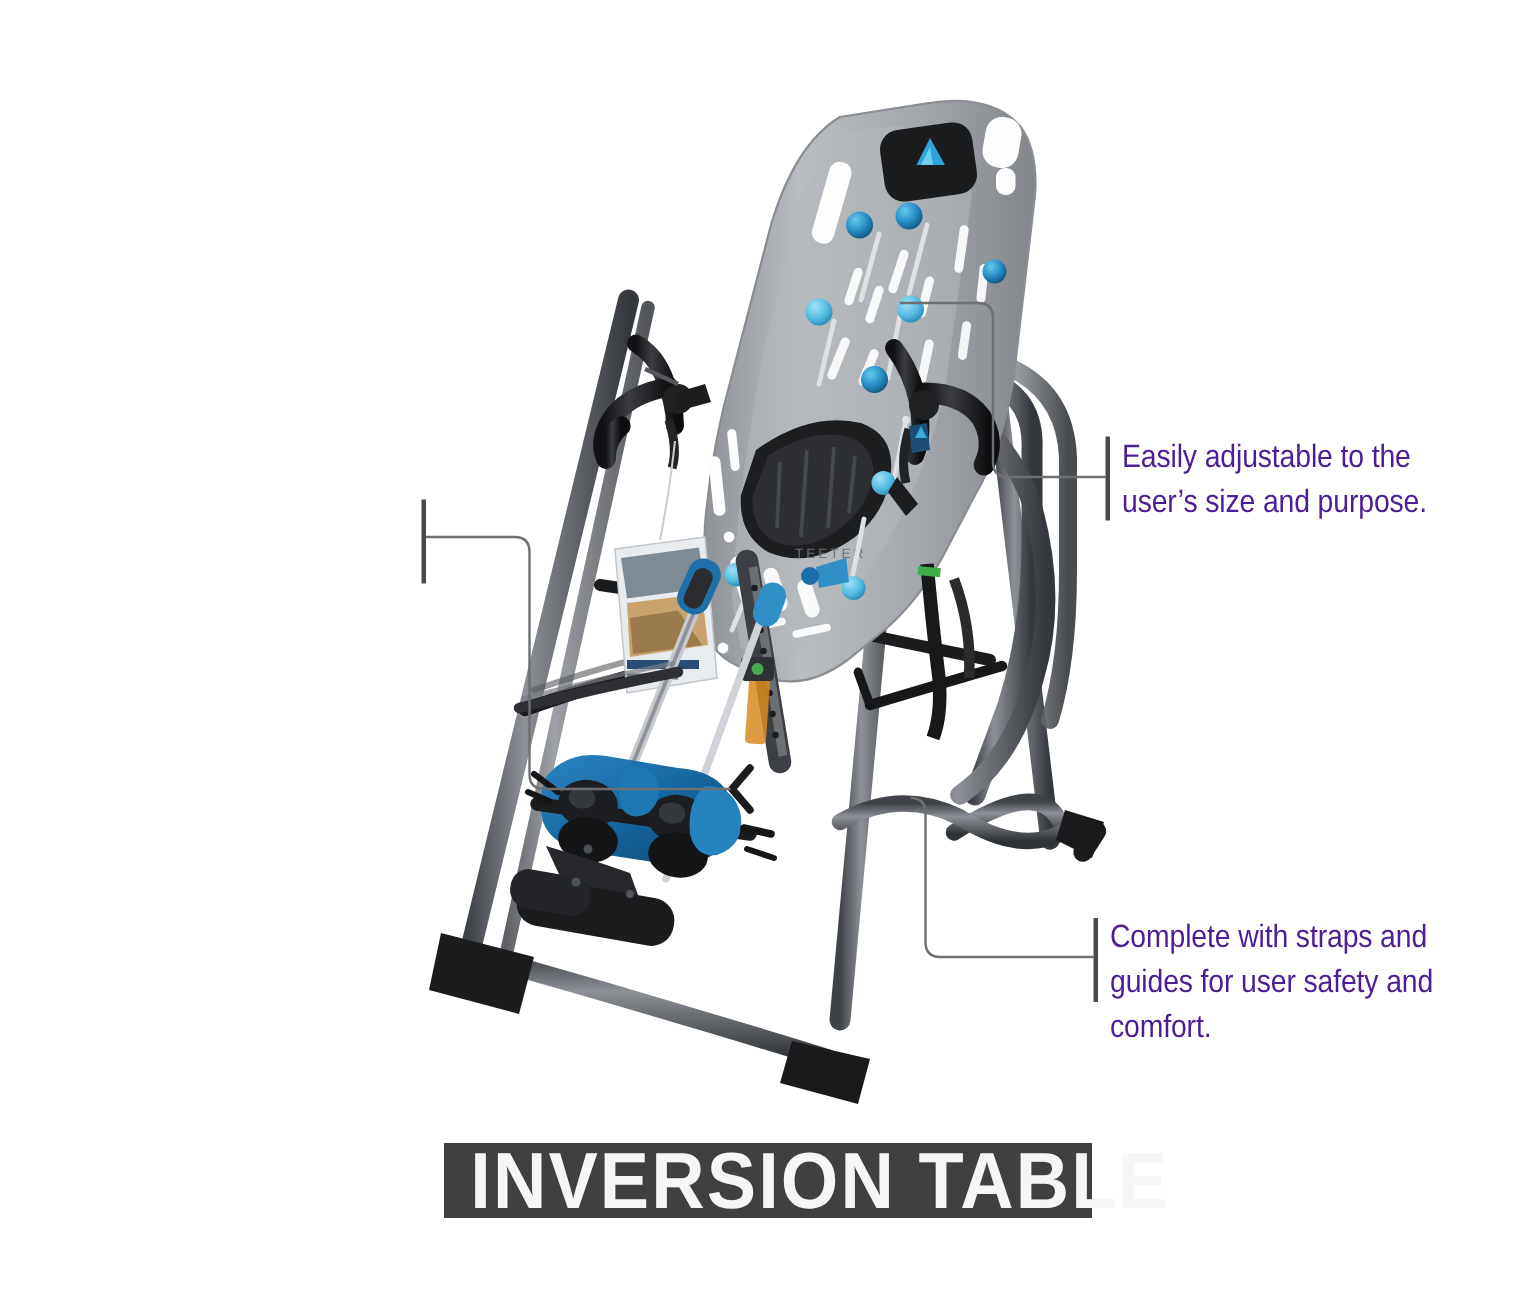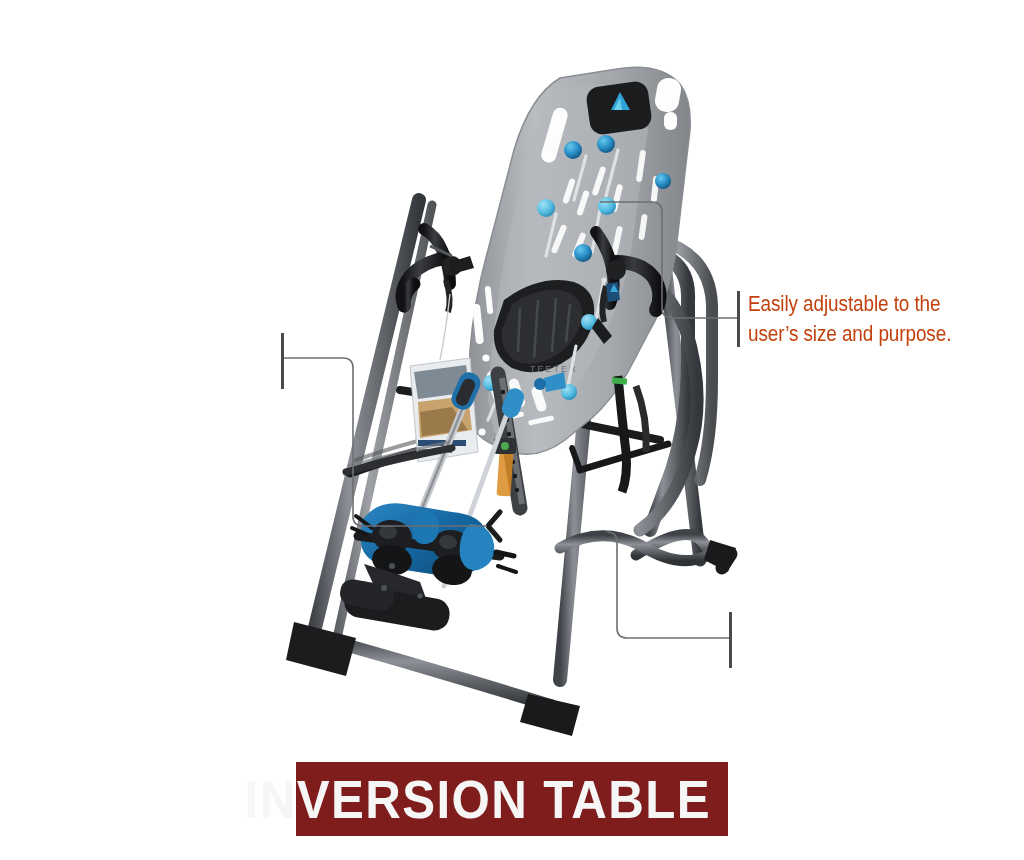--- a/index.html
+++ b/index.html
@@ -5,21 +5,21 @@
 <style>
   html,body{margin:0;padding:0;background:#ffffff;}
   body{
     width:1024px;height:860px;
     font-family:"Liberation Sans", sans-serif;
     overflow:hidden;position:relative;
   }
   #stage{position:absolute;left:0;top:0;width:1024px;height:860px;background:#fff;}
 
   
-  .callout{position:absolute;color:#c2410c;}
+  .callout{position:absolute;color:#4c1d95;}
   .callout p{
     margin:0;
     font-family:"Liberation Sans Narrow","Liberation Sans",sans-serif;
     font-size:21.5px;
     line-height:30px;
     font-weight:500;
     letter-spacing:-0.1px;
     transform:scaleX(0.88);
     transform-origin:left center;
     white-space:nowrap;
@@ -33,22 +33,22 @@
   .tick{position:absolute;width:3px;background:#4a4a4a;}
   #tick-left{left:281px;top:333px;height:56px;}
   #tick-topright{left:737px;top:291px;height:56px;}
   #tick-bottomright{left:729px;top:612px;height:56px;}
 
   
   #leaders{position:absolute;left:0;top:0;width:1024px;height:860px;pointer-events:none;}
 
   
   #banner{
-    position:absolute;left:296px;top:762px;width:432px;height:74px;
-    background:#7f1d1d;display:flex;align-items:center;justify-content:flex-end;
+    position:absolute;left:296px;top:762px;width:432px;height:50px;
+    background:#404040;display:flex;align-items:center;justify-content:flex-start;
   }
   #banner-title{
     color:#f6f6f6;
     font-family:"Liberation Sans Narrow","Liberation Sans",sans-serif;
     font-size:53px;font-weight:bold;letter-spacing:1.5px;
     transform:scaleX(0.93);white-space:nowrap;line-height:1;
   }
 
   
   #product{position:absolute;left:0;top:0;width:1024px;height:860px;}
@@ -383,18 +383,23 @@
   <div class="tick" id="tick-left"></div>
   <div class="tick" id="tick-topright"></div>
   <div class="tick" id="tick-bottomright"></div>
 
 
   <div class="callout right" id="callout-topright">
     <p>Easily adjustable to the</p>
     <p>user’s size and purpose.</p>
   </div>
 
+  <div class="callout right" id="callout-bottomright">
+    <p>Complete with straps and</p>
+    <p>guides for user safety and</p>
+    <p>comfort.</p>
+  </div>
 
   <div id="banner">
     <span id="banner-title">INVERSION TABLE</span>
   </div>
 
 </div>
 
 </body></html>

